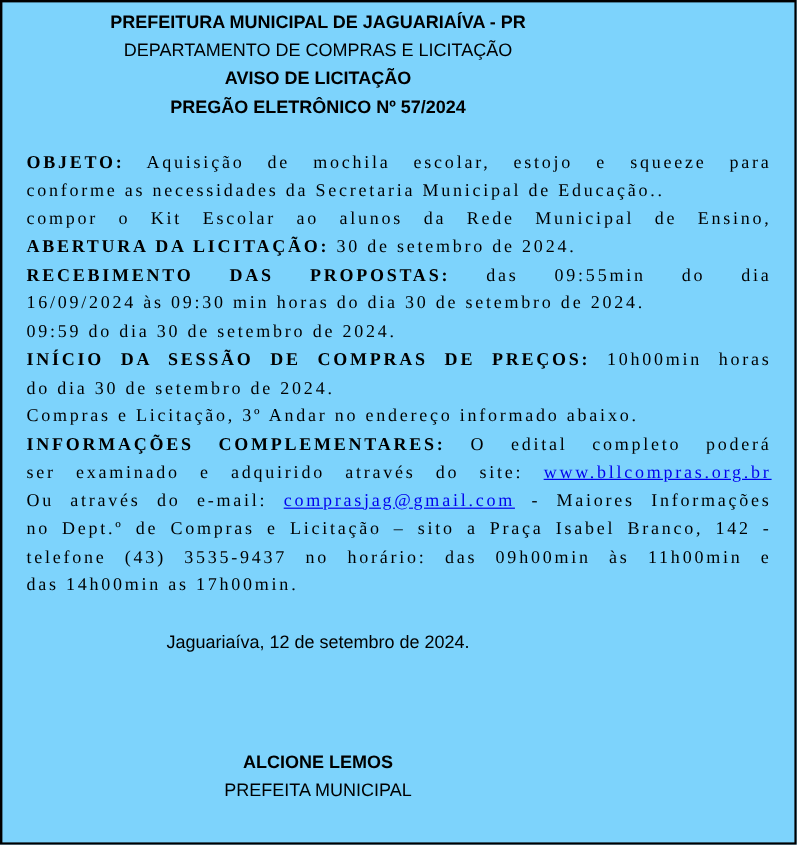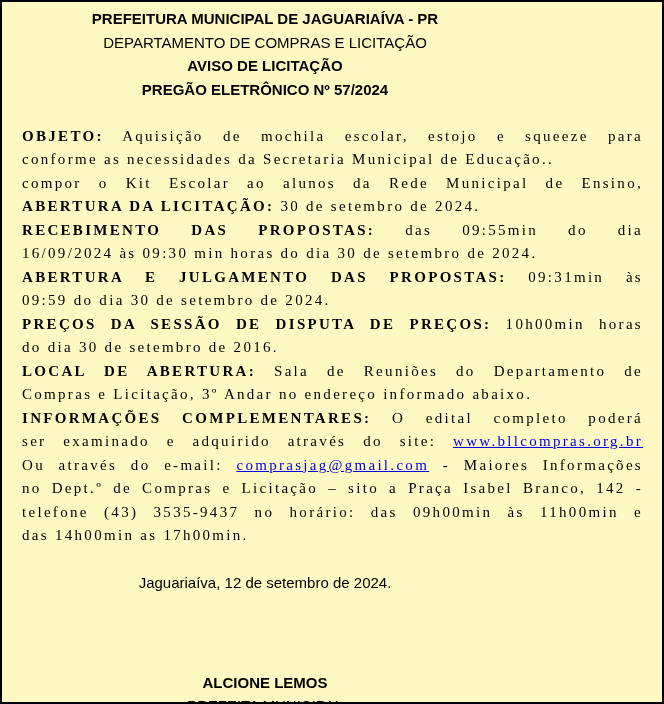--- a/index.html
+++ b/index.html
@@ -5,21 +5,21 @@
   html, body {
     margin: 0;
     padding: 0;
     background: #ffffff;
   }
   .page {
     position: relative;
     width: 664px;
     height: 704px;
     box-sizing: border-box;
-    background: #fef9c3;
+    background: #7dd3fc;
     border: 2px solid #000000;
     padding: 5px 19px 0 20px;
     overflow: hidden;
     font-family: "Liberation Sans", "DejaVu Sans", sans-serif;
     font-size: 15px;
     line-height: 23.5px;
     color: #000000;
   }
   
   .centered {
@@ -69,37 +69,29 @@
       <strong>ABERTURA DA LICITAÇÃO:</strong>
       <span>30 de setembro de 2024.</span>
     </div>
     <div class="line stretch">
       <strong>RECEBIMENTO DAS PROPOSTAS:</strong>
       <span>das 09:55min do dia</span>
     </div>
     <div class="line">
       <span>16/09/2024 às 09:30 min horas do dia 30 de setembro de 2024.</span>
     </div>
-    <div class="line stretch">
-      <strong>ABERTURA E JULGAMENTO DAS PROPOSTAS:</strong>
-      <span>09:31min às</span>
-    </div>
     <div class="line">
       <span>09:59 do dia 30 de setembro de 2024.</span>
     </div>
     <div class="line stretch">
-      <strong>PREÇOS DA SESSÃO DE DISPUTA DE PREÇOS:</strong>
+      <strong>INÍCIO DA SESSÃO DE COMPRAS DE PREÇOS:</strong>
       <span>10h00min horas</span>
     </div>
     <div class="line">
-      <span>do dia 30 de setembro de 2016.</span>
-    </div>
-    <div class="line stretch">
-      <strong>LOCAL DE ABERTURA:</strong>
-      <span>Sala de Reuniões do Departamento de</span>
+      <span>do dia 30 de setembro de 2024.</span>
     </div>
     <div class="line">
       <span>Compras e Licitação, 3º Andar no endereço informado abaixo.</span>
     </div>
     <div class="line stretch">
       <strong>INFORMAÇÕES COMPLEMENTARES:</strong>
       <span>O edital completo poderá</span>
     </div>
     <div class="line stretch">
       <span>ser examinado e adquirido através do site:</span>

